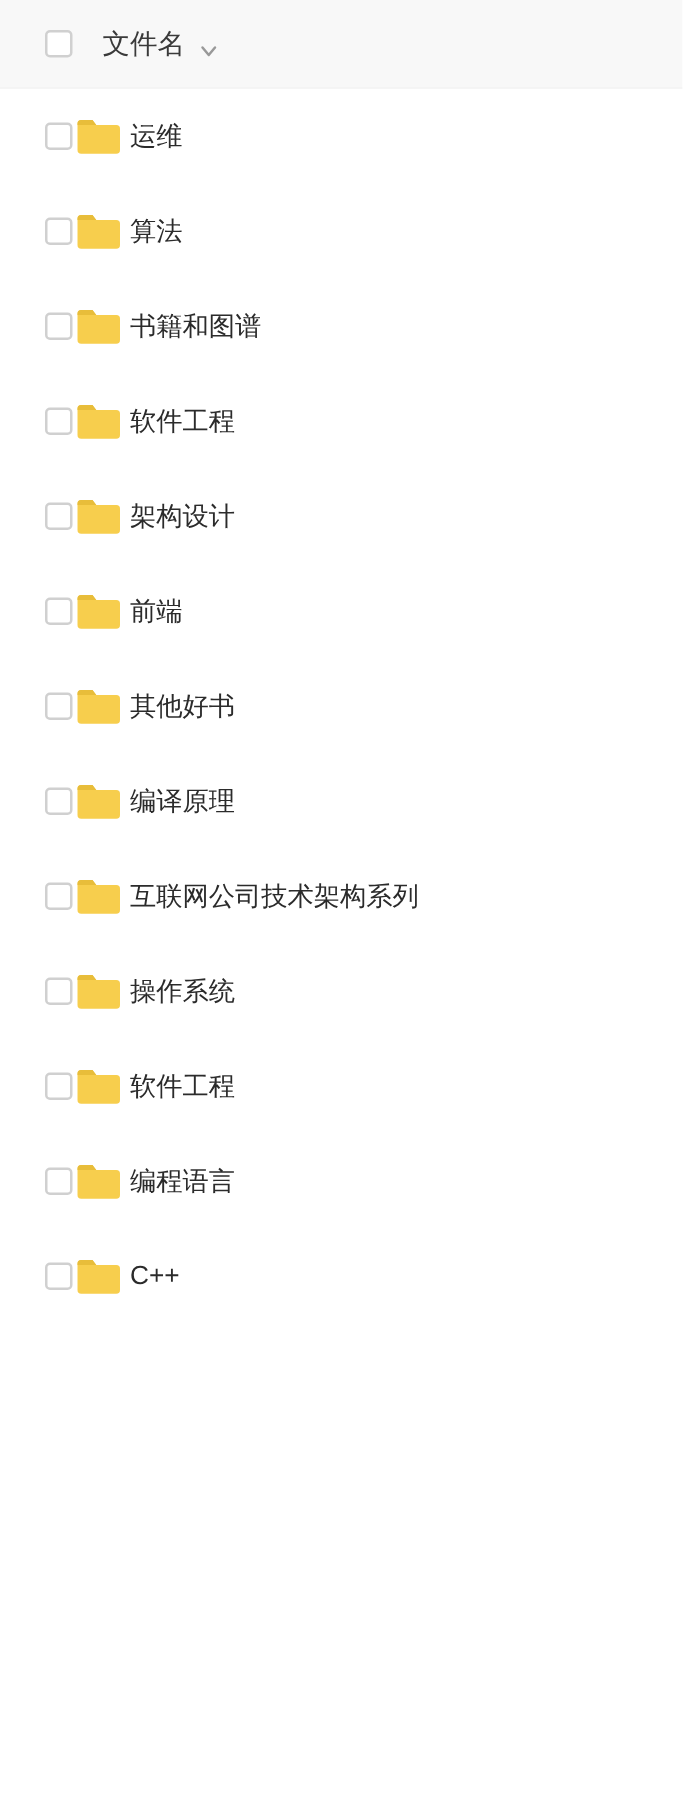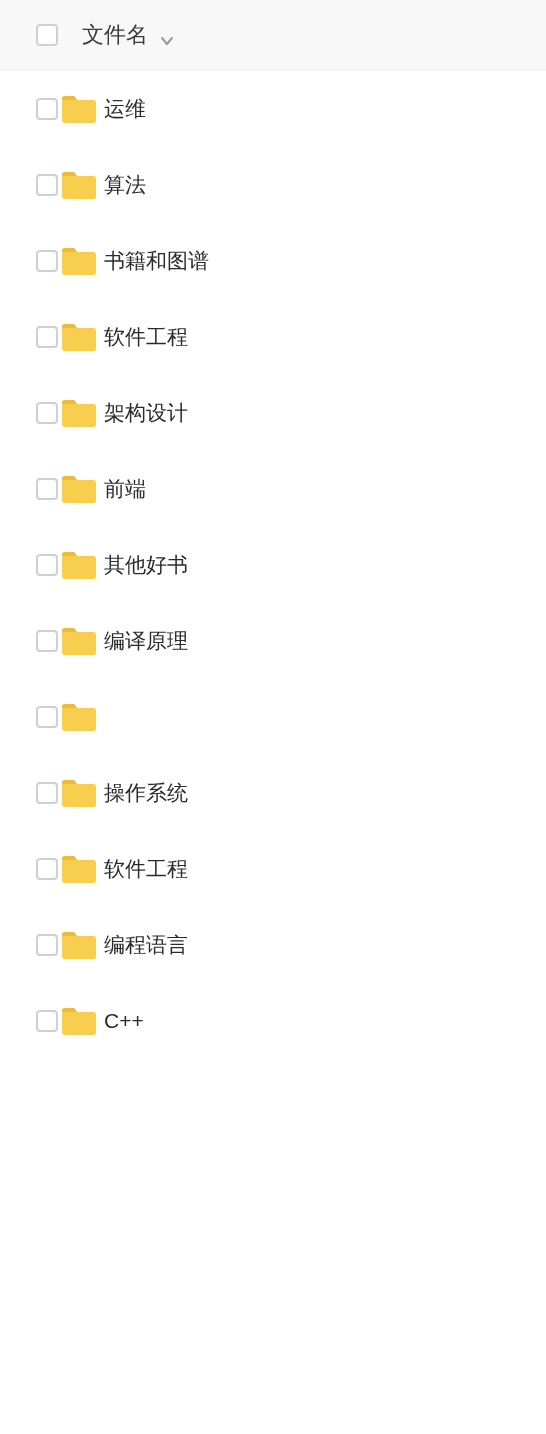--- a/index.html
+++ b/index.html
@@ -174,20 +174,21 @@
 </svg></div>
       <span class="file-name">编译原理</span>
     </div>
     <div class="file-row">
       <div class="checkbox"></div>
       <div class="folder-icon">
 <svg viewBox="0 0 38 32">
   <path d="M2 6 C2 4 3 3 5 3 L14 3 L17 7 L33 7 C35 7 36 8 36 10 L36 27 C36 29 35 30 33 30 L5 30 C3 30 2 29 2 27 Z" fill="#f7ce4d"></path>
   <path d="M2 6 C2 4 3 3 5 3 L14 3 L17 7 L2 7 Z" fill="#e8bd3a"></path>
 </svg></div>
+      <span class="file-name">互联网公司技术架构系列</span>
     </div>
     <div class="file-row">
       <div class="checkbox"></div>
       <div class="folder-icon">
 <svg viewBox="0 0 38 32">
   <path d="M2 6 C2 4 3 3 5 3 L14 3 L17 7 L33 7 C35 7 36 8 36 10 L36 27 C36 29 35 30 33 30 L5 30 C3 30 2 29 2 27 Z" fill="#f7ce4d"></path>
   <path d="M2 6 C2 4 3 3 5 3 L14 3 L17 7 L2 7 Z" fill="#e8bd3a"></path>
 </svg></div>
       <span class="file-name">操作系统</span>
     </div>

